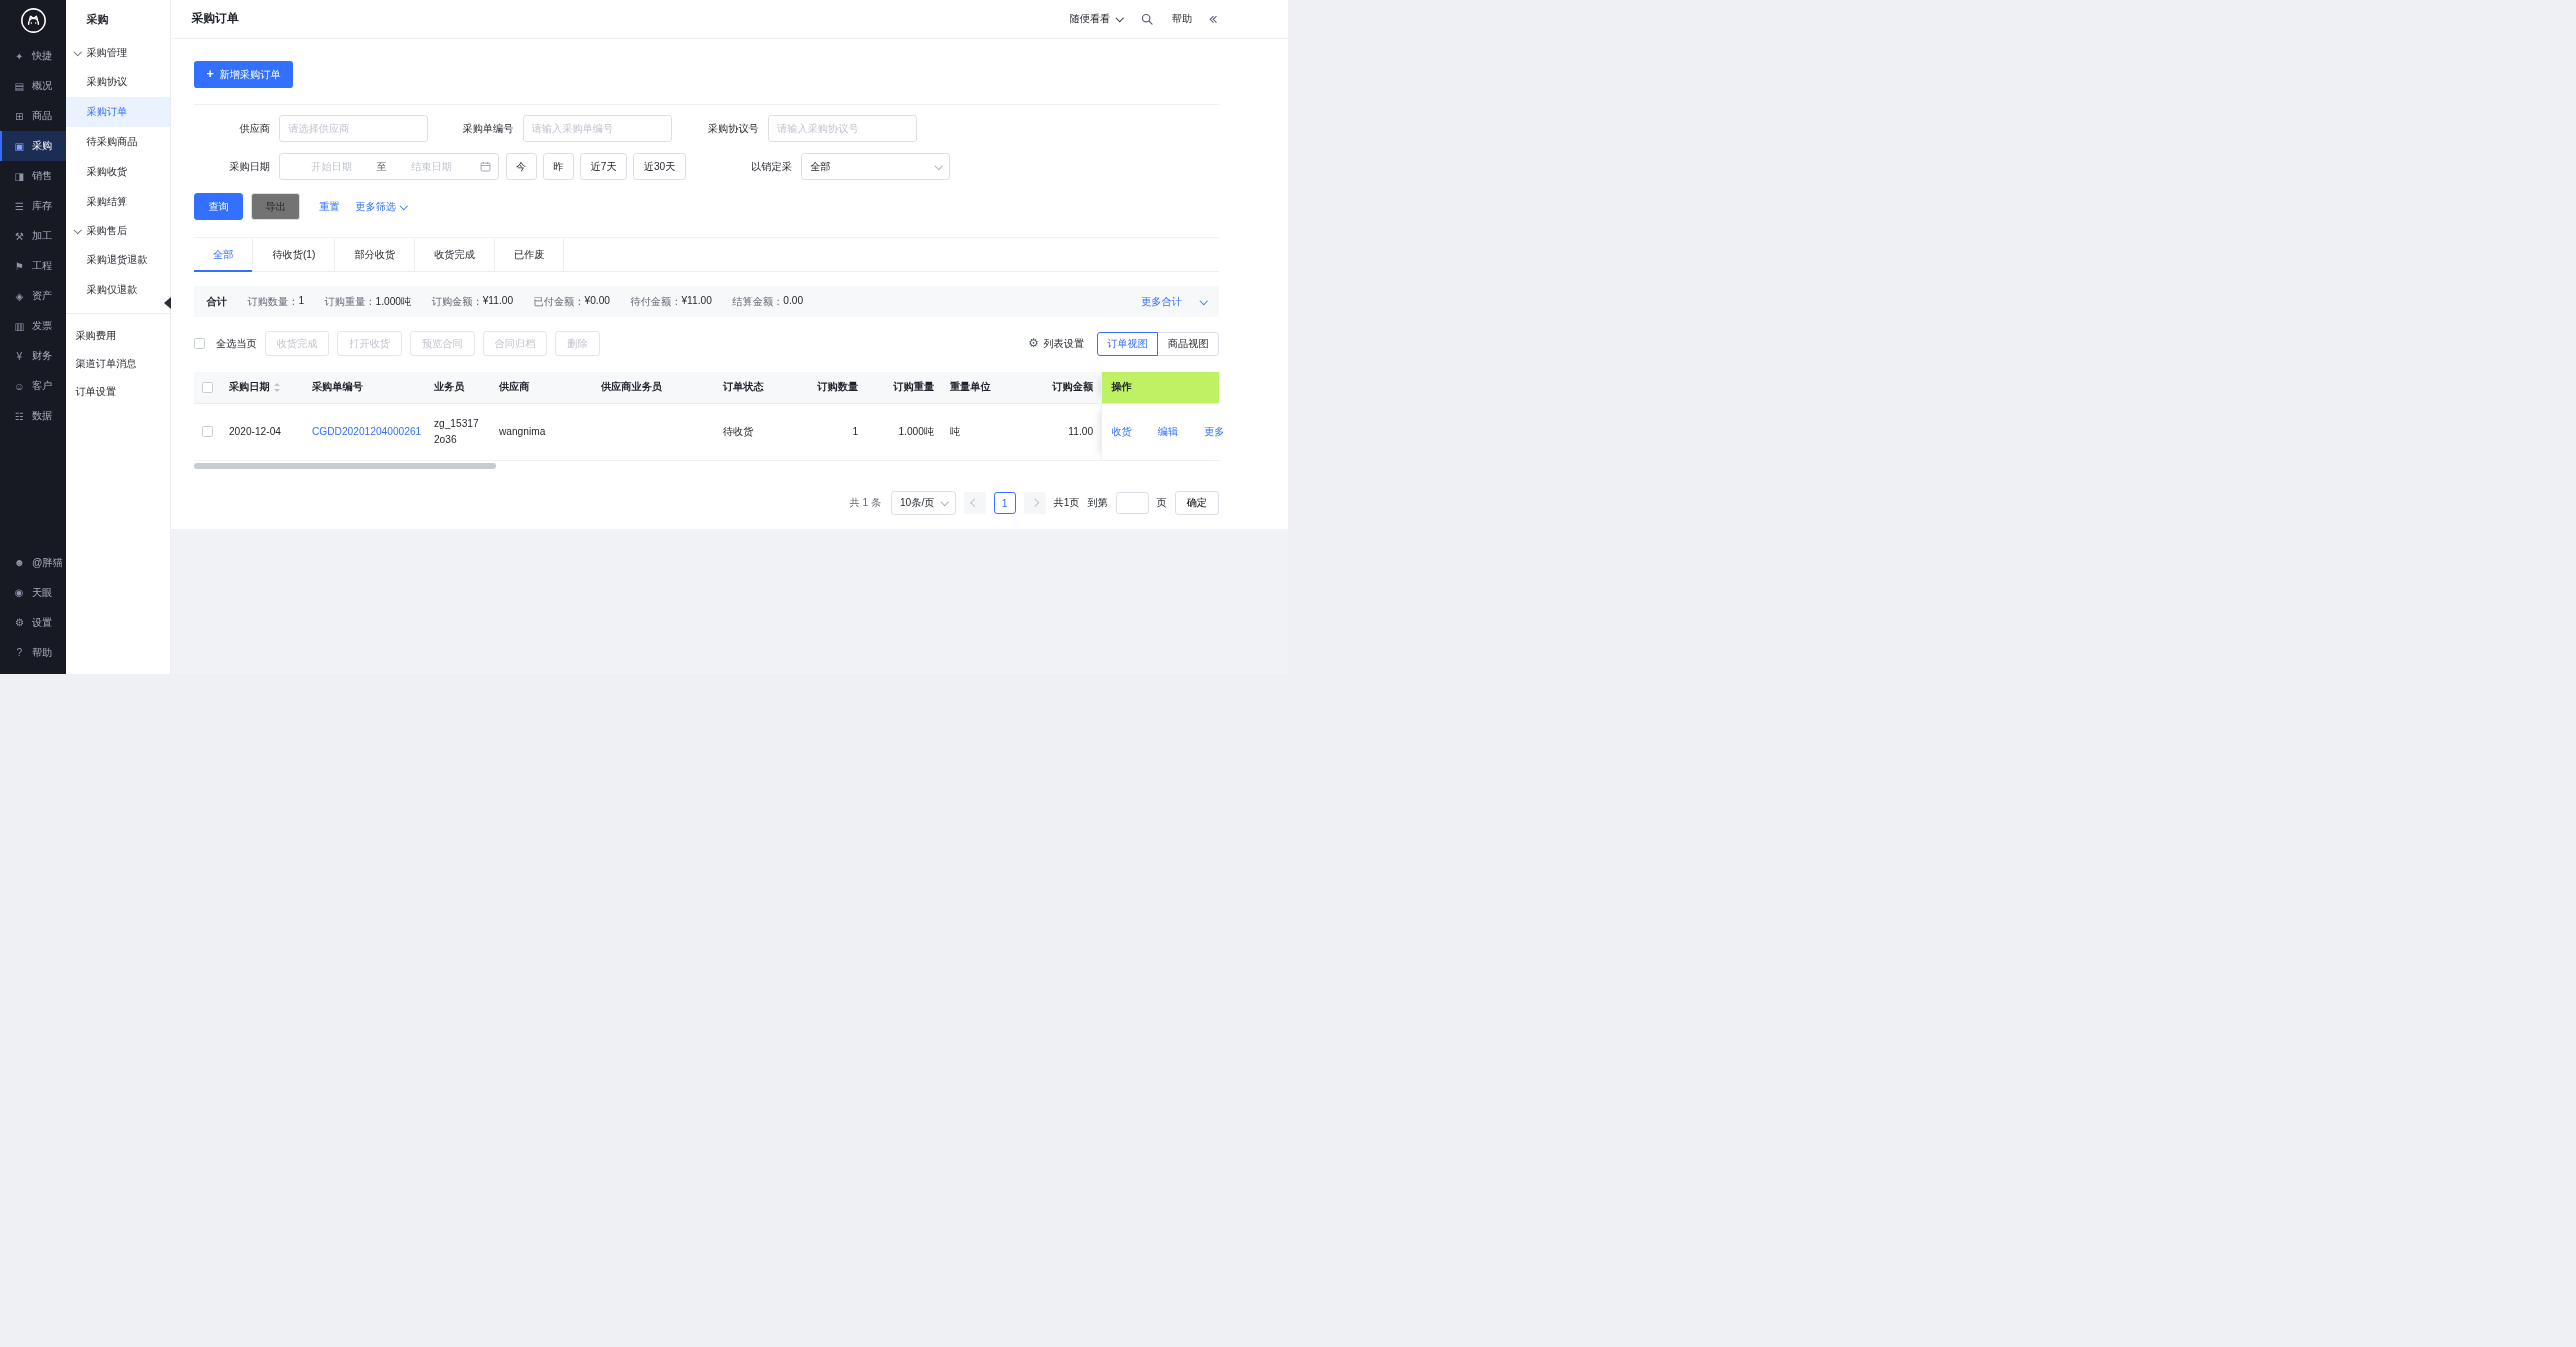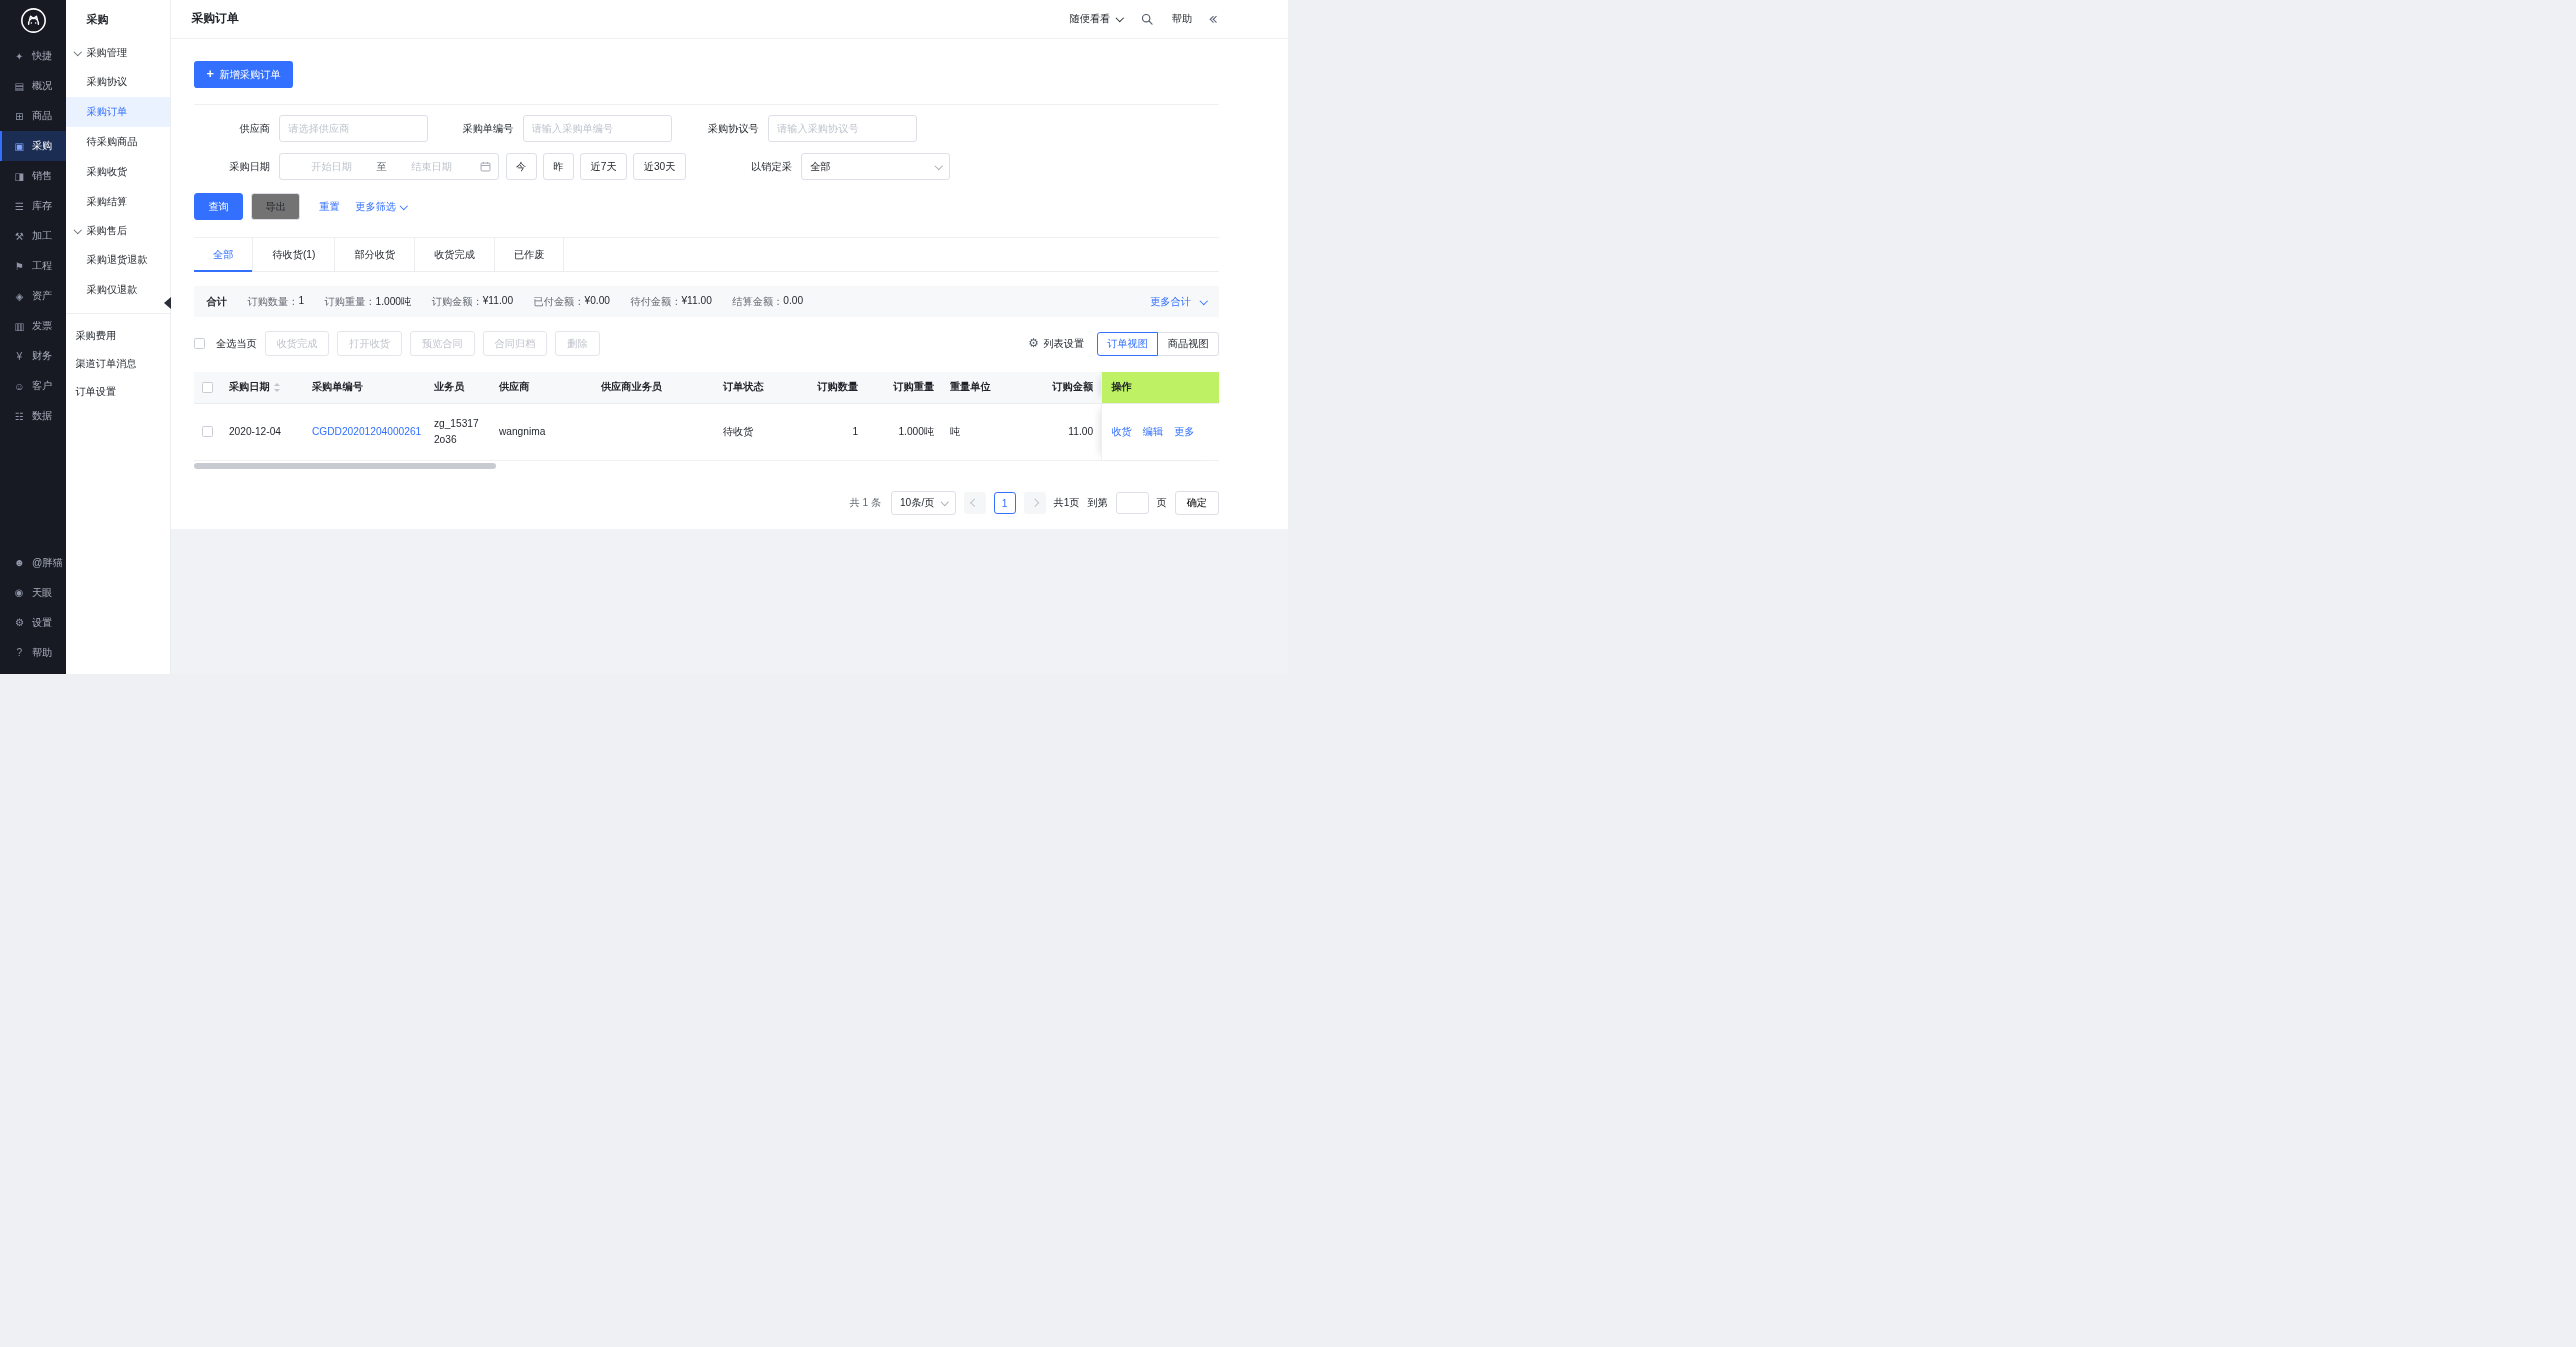--- a/index.html
+++ b/index.html
@@ -70,21 +70,21 @@
   .tab.active{color:#3370ff;font-weight:500}
   .tab.active::after{content:"";position:absolute;left:0;right:0;bottom:-0.8px;height:1.6px;background:#3370ff}
 
   
   .summary{margin-top:14px;background:#f7f8fa;border-radius:1.6px;height:31.5px;display:flex;align-items:center;padding:0 12.6px;gap:20.5px}
   .sum-title{font-weight:700;flex:none}
   .sum-items{display:flex;gap:20.5px;align-items:center}
   .sum-item{display:flex;white-space:nowrap}
   .sum-label{color:#646a73}
   .sum-value{color:#1f2329}
-  .sum-more{margin-left:auto;color:#3370ff;display:flex;align-items:center;gap:10px;cursor:pointer;white-space:nowrap}
+  .sum-more{margin-left:auto;color:#3370ff;display:flex;align-items:center;gap:19px;cursor:pointer;white-space:nowrap}
 
   
   .table-toolbar{margin-top:14px;display:flex;align-items:center}
   .cb{display:inline-block;width:11px;height:11px;border:0.8px solid #c9ccd4;border-radius:1.6px;background:#fff;cursor:pointer;flex:none}
   .sel-label{margin-left:11px;cursor:pointer}
   .batch-actions{display:flex}
   .batch-btn{height:25px;padding:0 11px;margin-left:7.9px;border:0.8px solid #e5e6eb;background:#fff;color:#c0c4cc;border-radius:3.1px;font-size:10.2px;font-family:inherit;cursor:not-allowed;white-space:nowrap}
   .toolbar-right{margin-left:auto;display:flex;align-items:center;gap:12.6px}
   .gear{display:flex;align-items:center;gap:4.7px;cursor:pointer}
   .gear-icon{font-size:11.8px;color:#4e5969;line-height:1}
@@ -100,21 +100,21 @@
   .thead{background:#f7f8fa;height:31.5px;font-weight:700;border-bottom:0.8px solid #ebedf0}
   .tcell{padding:0 7.9px;display:flex;align-items:center;min-width:0;height:100%}
   .tcell.right{justify-content:flex-end;text-align:right}
   .cb-cell{justify-content:center;padding:0}
   .trow{min-height:57px;border-bottom:0.8px solid #f0f0f0;background:#fff}
   .wrap{word-break:break-all;line-height:1.5}
   .link{color:#3370ff;text-decoration:none;cursor:pointer;white-space:nowrap}
   .op-col{box-shadow:-6.3px 0 7.9px -6.3px rgba(31,35,41,.18);border-left:0.8px solid #f0f0f0;padding-left:9.4px}
   .thead .op-col{background:#bef264}
   .trow .op-col{background:#fff}
-  .op-cell{gap:11px}
+  .op-cell{gap:26px}
   .sorter{display:inline-flex;flex-direction:column;margin-left:3.9px;cursor:pointer}
   .sorter i{width:0;height:0;border:3.1px solid transparent;display:block}
   .sorter .up{border-bottom-color:#c0c4cc;border-top-width:0;margin-bottom:2.4px}
   .sorter .down{border-top-color:#c0c4cc;border-bottom-width:0}
   .hscroll{margin-top:2.4px;height:6.3px;position:relative}
   .hscroll .thumb{position:absolute;left:0;top:0;height:6.3px;width:302px;background:#c8cbd1;border-radius:3.1px;cursor:pointer}
 
   
   .pagination{margin-top:22px;display:flex;align-items:center;justify-content:flex-end;gap:7.9px}
   .pg-total{color:#646a73;margin-right:2px;white-space:nowrap}

